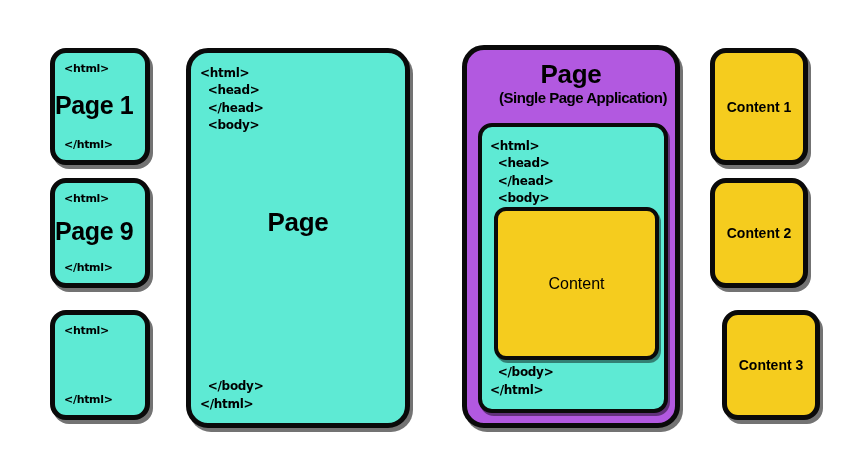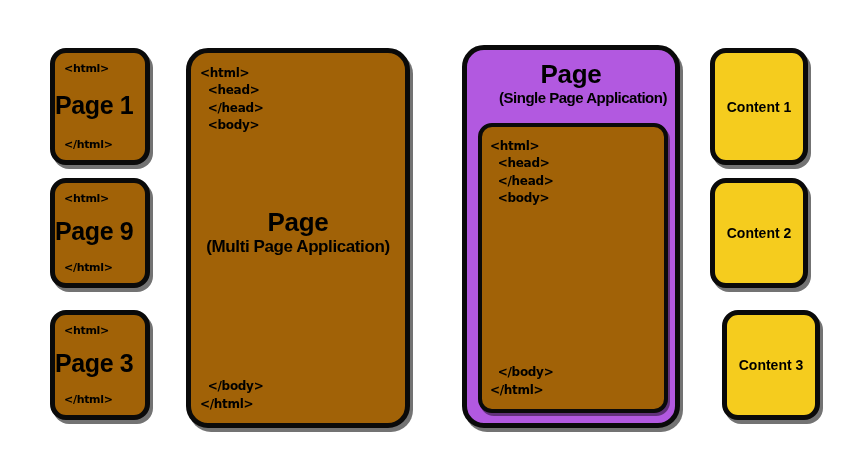--- a/index.html
+++ b/index.html
@@ -25,21 +25,21 @@
   }
 
   
   .card {
     position: absolute;
     box-sizing: border-box;
     border: 5px solid #0a0a0a;
     border-radius: 16px;
     box-shadow: 3px 4px 0 rgba(0,0,0,0.55);
   }
-  .blue   { background: #a16207; }
+  .blue   { background: #5eead4; }
   .yellow { background: #f5cc1e; }
   .purple { background: #b259e0; }
 
   
   .page-card { width: 100px; }
   .content-card { width: 98px; }
 
   .page-label {
     position: absolute;
     left: 0;
@@ -184,52 +184,53 @@
   </div>
 
   <div class="card blue page-card" id="page-card-2" style="left:50px; top:178px; height:110px;">
     <div class="tag tag-top-left">&lt;html&gt;</div>
     <div class="page-label">Page 9</div>
     <div class="tag tag-bot-left">&lt;/html&gt;</div>
   </div>
 
   <div class="card blue page-card" id="page-card-3" style="left:50px; top:310px; height:110px;">
     <div class="tag tag-top-left">&lt;html&gt;</div>
-    <div class="page-label">Page 3</div>
     <div class="tag tag-bot-left">&lt;/html&gt;</div>
   </div>
 
   <div class="card blue" id="mpa-box">
     <div class="tagblock" style="left:9px; top:12px;">&lt;html&gt;
   &lt;head&gt;
   &lt;/head&gt;
   &lt;body&gt;</div>
 
     <div id="mpa-title">
       <span class="t1">Page</span>
-      <span class="t2">(Multi Page Application)</span>
     </div>
 
     <div class="tagblock" style="left:9px; bottom:10px;">  &lt;/body&gt;
 &lt;/html&gt;</div>
   </div>
 
   <div class="card purple" id="spa-box">
 
     <div id="spa-title">
       <span class="t1">Page</span>
       <span class="t2">(Single Page Application)</span>
     </div>
 
     <div class="card blue" id="spa-inner-html">
       <div class="tagblock" style="left:8px; top:11px;">&lt;html&gt;
   &lt;head&gt;
   &lt;/head&gt;
   &lt;body&gt;</div>
 
+      <div class="card yellow" id="spa-content">
+        <div class="content-label">Content</div>
+      </div>
 
       <div class="tagblock" style="left:8px; bottom:10px;">  &lt;/body&gt;
 &lt;/html&gt;</div>
     </div>
   </div>
 
   <div class="card yellow content-card" id="content-card-1" style="left:710px; top:48px; height:117px;">
     <div class="content-label">Content 1</div>
   </div>
 

